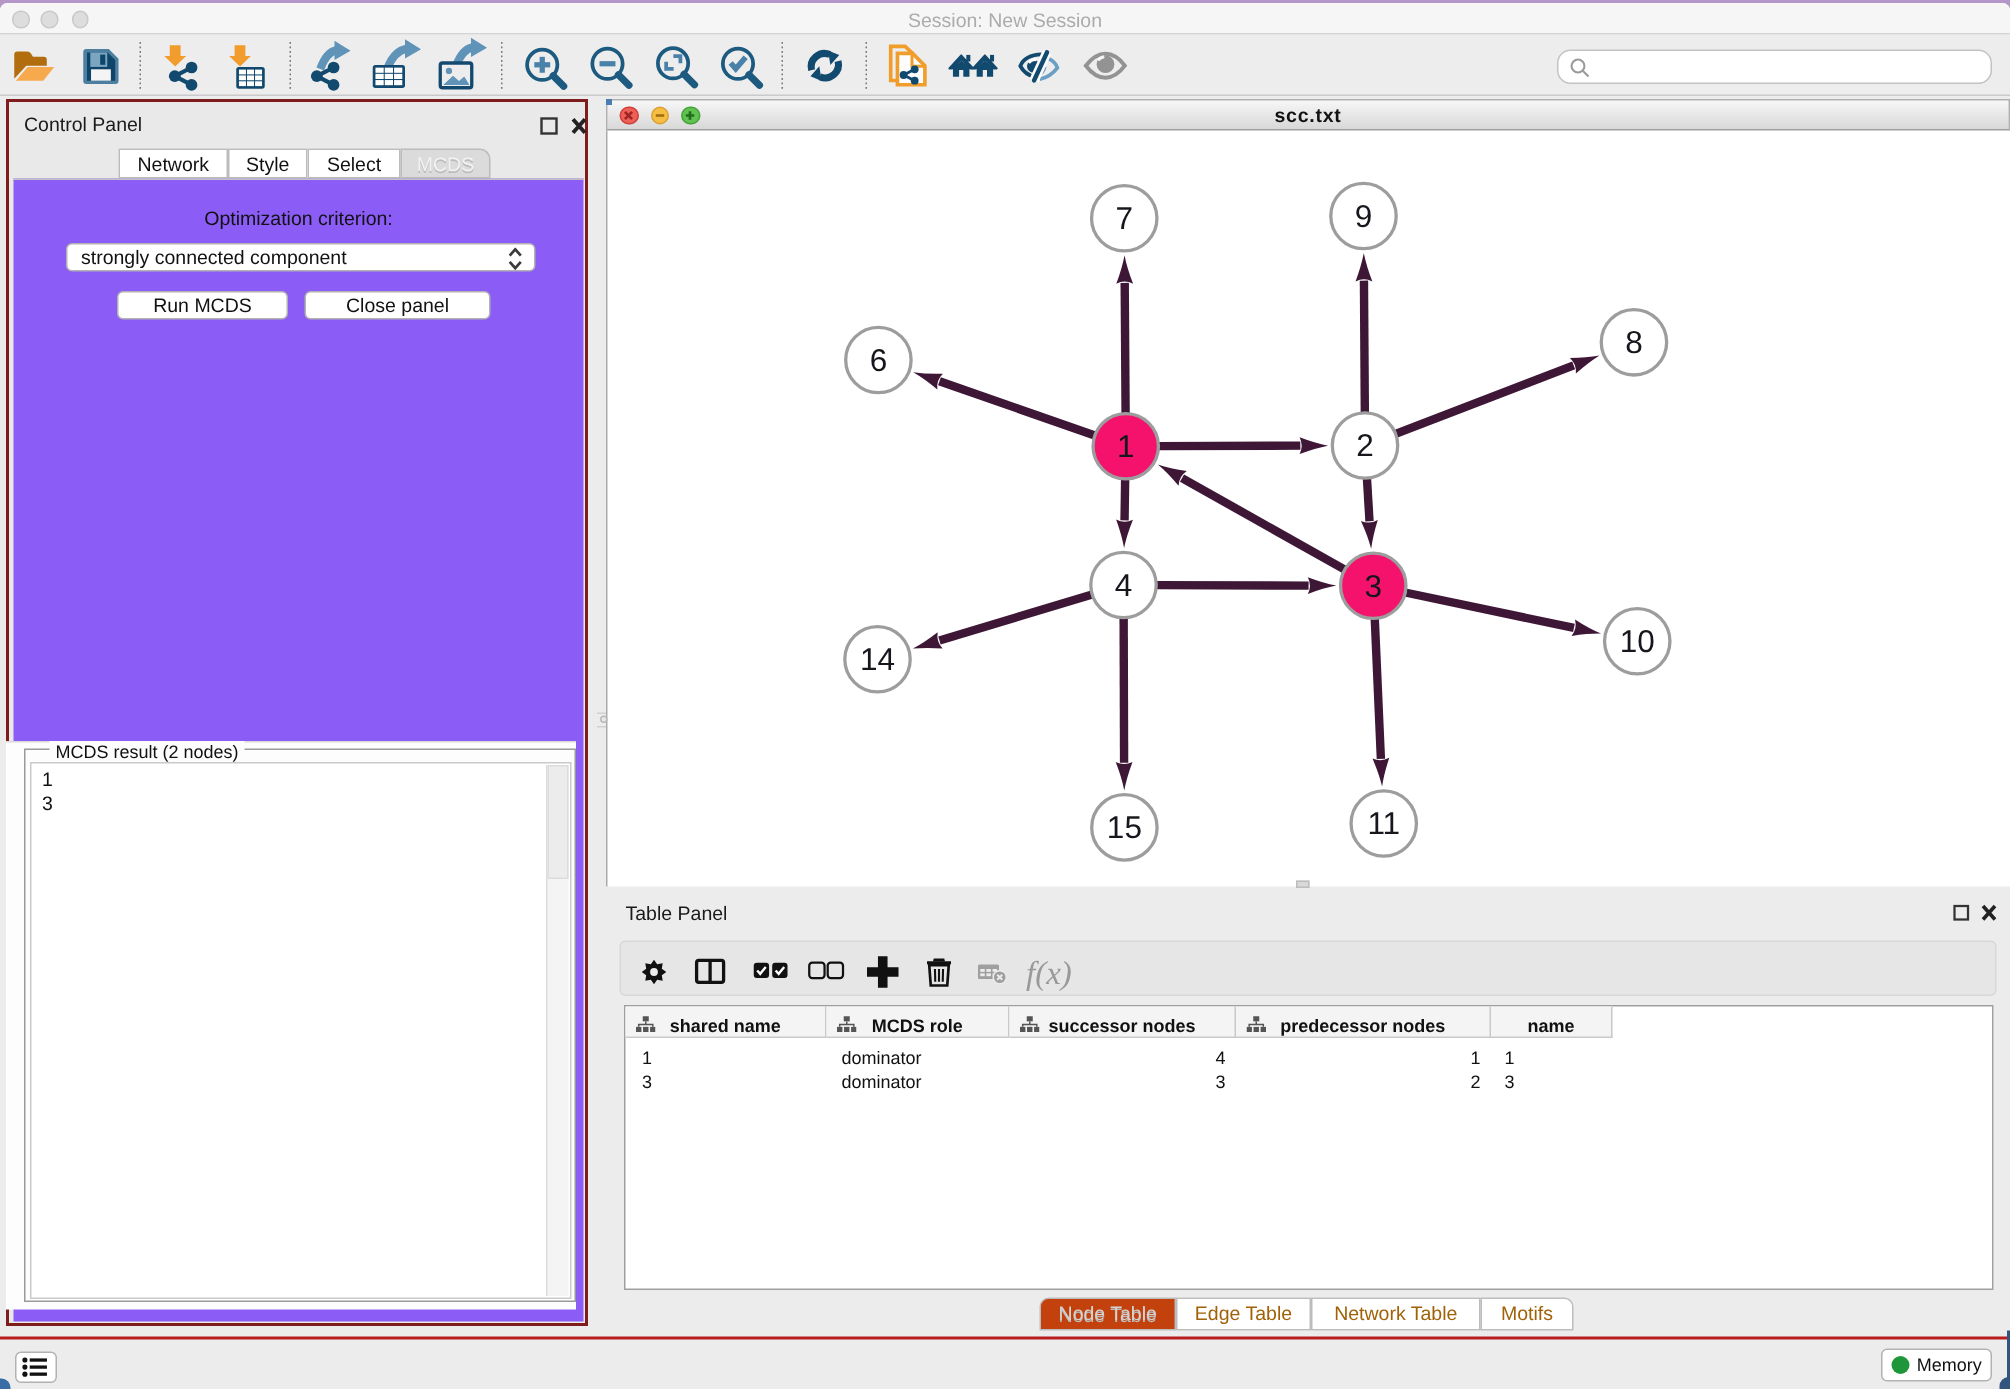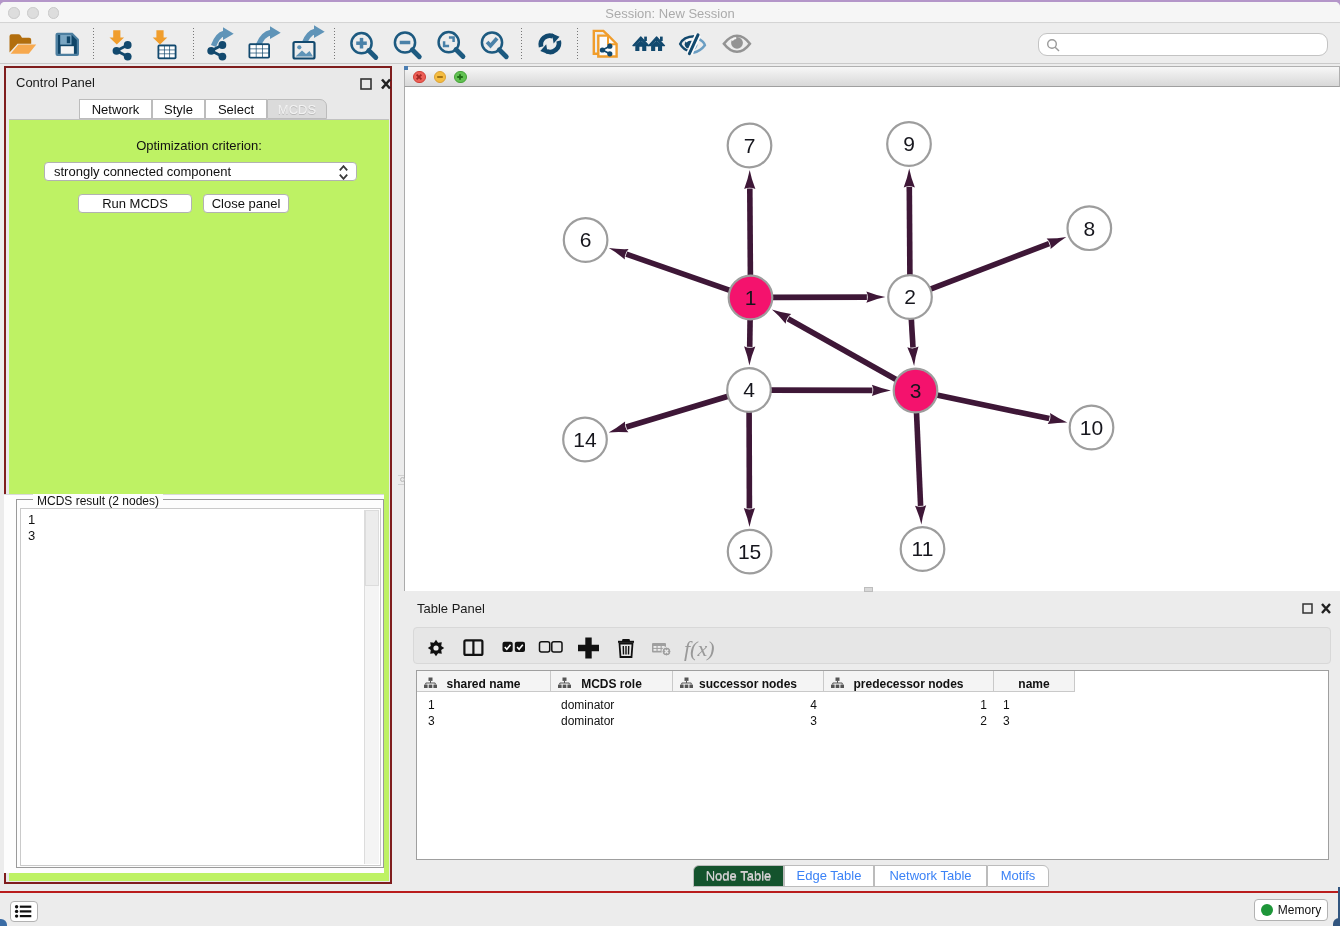--- a/index.html
+++ b/index.html
@@ -10,40 +10,40 @@
 #chrome { left:0; top:2px; width:1340px; height:924px; background:#ececec; border-radius:5px 5px 0 0; }
 #titlebar { position:absolute; left:0; top:0; width:1340px; height:21px; background:#f6f6f6; border-bottom:1px solid #d4d4d4; border-radius:5px 5px 0 0; }
 .tl { position:absolute; top:5px; width:11.5px; height:11.5px; border-radius:50%; background:#dddddd; border:1px solid #c9c9c9; }
 #title { position:absolute; top:4px; left:0; width:100%; text-align:center; font-size:13px; color:#ababab; }
 #toolbar { position:absolute; left:0; top:22px; width:1340px; height:40px; background:#ededed; border-bottom:1px solid #cacaca; }
 .sep { position:absolute; top:4px; height:32px; width:1px; background-image:linear-gradient(#777 1.2px, transparent 1.2px); background-size:1px 3px; }
 #search { position:absolute; left:1038px; top:9px; width:290px; height:23px; background:#ffffff; border:1px solid #c3c3c3; border-radius:9px; }
 #cpanel { position:absolute; left:4px; top:64px; width:388px; height:818px; background:#e9e9e9; border:2px solid #7f1d1d; }
 #cp-title { position:absolute; left:10px; top:7px; font-size:13px; color:#1a1a1a; }
 .tab { position:absolute; height:20px; background:#fff; border:1px solid #bcbcbc; color:#111; text-align:center; font-size:13px; line-height:19px; }
-#cp-inner { position:absolute; left:3px; top:51px; width:380px; height:762px; background:#bef264; border-top:1px solid #c2c2c2; }
+#cp-inner { position:absolute; left:3px; top:51px; width:380px; height:762px; background:#8b5cf6; border-top:1px solid #c2c2c2; }
 #optlabel { position:absolute; left:0; width:380px; text-align:center; top:18px; font-size:13px; color:#111; }
 #dd { position:absolute; left:35px; top:42px; width:313px; height:19px; background:#fff; border:1px solid #b2b2b2; border-radius:4px; font-size:13px; line-height:17px; padding-left:9px; color:#111; }
 .btn { position:absolute; background:#fff; border:1px solid #b2b2b2; border-radius:4px; font-size:13px; text-align:center; color:#111; }
 #mcdswhite { position:absolute; left:-5px; top:374px; width:380px; height:379px; background:#fdfdfd; border-top:1px solid #dadada; }
 #mcdsbox { position:absolute; left:7px; top:379px; width:368px; height:369px; border:1px solid #9a9a9a; }
 #mcdslegend { position:absolute; left:16px; top:-6px; background:#fdfdfd; padding:0 4px; font-size:12px; color:#111; }
 #mcdstext { position:absolute; left:3px; top:8px; width:361px; height:358px; background:#fff; border:1px solid #cacaca; font-size:13px; line-height:16px; padding:3px 0 0 7px; color:#111; }
 #mcdsscroll { position:absolute; right:1px; top:1px; width:15px; height:354px; background:#f4f4f4; border-left:1px solid #dcdcdc; }
 #netwin { position:absolute; left:404px; top:64px; width:936px; height:525px; background:#fff; }
 #nettitle { position:absolute; left:0; top:0; width:100%; height:21px; background:linear-gradient(#f7f7f7,#d8d8d8); border:1px solid #b0b0b0; border-bottom:1px solid #9f9f9f; }
 #netname { position:absolute; width:100%; text-align:center; top:2px; font-size:13px; color:#111; font-weight:bold; letter-spacing:0.5px; }
 .mac { position:absolute; top:3.5px; width:12.5px; height:12.5px; border-radius:50%; }
 #tpanel { position:absolute; left:404px; top:591px; width:936px; height:298px; background:#ececec; }
 #tp-title { position:absolute; left:13px; top:8px; font-size:13px; color:#1a1a1a; }
 #tptools { position:absolute; left:9px; top:34px; width:918px; height:37px; background:#e6e6e6; border:1px solid #d8d8d8; border-radius:4px; }
 #ttable { position:absolute; left:12px; top:77px; width:913px; height:190px; background:#fff; border:1px solid #9f9f9f; }
 .hcell { position:absolute; top:0; height:21px; background:#f4f4f4; border-right:1px solid #c9c9c9; border-bottom:1px solid #c9c9c9; font-size:12px; text-align:center; line-height:26px; color:#111;font-weight:bold; }
 .tcell { position:absolute; font-size:12px; color:#111; height:16px; line-height:16px; }
-.btab { position:absolute; height:22px; border:1px solid #bcbcbc; background:#fff; font-size:13px; line-height:20px; text-align:center; color:#3b82f6; }
+.btab { position:absolute; height:22px; border:1px solid #bcbcbc; background:#fff; font-size:13px; line-height:20px; text-align:center; color:#a16207; }
 #statusbar { position:absolute; left:0; top:889px; width:1340px; height:35px; background:#ececec; border-top:2px solid #b91c1c; }
 </style>
 </head>
 <body>
 <div id="app">
   <div class="abs" id="purple"></div>
   <div class="abs" id="chrome">
   <div id="titlebar">
     <div class="tl" style="left:8px"></div>
     <div class="tl" style="left:27.4px"></div>
@@ -167,21 +167,21 @@
     <div class="tab" style="left:261px; width:60px; top:31px; background:#dbdbdb; color:#f2f2f2; border-radius:0 7px 0 0; text-shadow:0 1px 0 #bbb;">MCDS</div>
     <div id="cp-inner">
       <div id="optlabel">Optimization criterion:</div>
       <div id="dd">strongly connected component
         <svg width="11" height="15" style="position:absolute;right:7px;top:2px" viewBox="0 0 11 15">
               <path d="M1.8 5.4 L5.5 1.2 L9.2 5.4" stroke="#3a3a3a" stroke-width="1.8" fill="none"></path>
               <path d="M1.8 9.6 L5.5 13.8 L9.2 9.6" stroke="#3a3a3a" stroke-width="1.8" fill="none"></path>
             </svg>
       </div>
       <div class="btn" style="left:69px; top:74px; width:114px; height:19px; line-height:18px;">Run MCDS</div>
-      <div class="btn" style="left:194px; top:74px; width:86px; height:19px; line-height:18px;text-align:center;">Close panel</div>
+      <div class="btn" style="left:194px; top:74px; width:124px; height:19px; line-height:18px;text-align:center;">Close panel</div>
       <div id="mcdswhite"></div>
       <div id="mcdsbox">
         <div id="mcdslegend">MCDS result (2 nodes)</div>
         <div id="mcdstext">1<br>3<div id="mcdsscroll">
                 <div style="position:absolute;left:0;top:0;width:14px;height:76px;background:#ececec;border:1px solid #dcdcdc"></div>
               </div></div>
       </div>
     </div>
   </div>
   <div id="netwin">
@@ -195,20 +195,21 @@
       <div class="mac" style="left:28.7px; background:#f5bd41; border:1px solid #dba136;">
             <svg width="10" height="10" viewBox="0 0 10 10" style="position:absolute;left:0.2px;top:0.2px">
               <path d="M2.2 5 L7.8 5" stroke="#9e6d12" stroke-width="1.8"></path>
             </svg>
           </div>
       <div class="mac" style="left:49.2px; background:#61c152; border:1px solid #45a238;">
             <svg width="10" height="10" viewBox="0 0 10 10" style="position:absolute;left:0.2px;top:0.2px">
               <path d="M2.2 5 L7.8 5 M5 2.2 L5 7.8" stroke="#206e17" stroke-width="1.8"></path>
             </svg>
           </div>
+      <div id="netname">scc.txt</div>
     </div>
     <div style="position:absolute;left:0;top:21px;width:1px;height:504px;background:#ababab"></div>
     <svg id="graph" width="936" height="504" style="position:absolute;left:0;top:21px" viewBox="404 87 936 504">
 <line x1="750.4" y1="275.7" x2="749.8" y2="188.6" stroke="#3e1737" stroke-width="5.6"></line>
 <path d="M749.7 170.1 Q751.3 178.6 755.4 189.1 Q749.8 186.3 744.2 189.1 Q748.1 178.6 749.7 170.1 Z" fill="#3e1737"></path>
 <line x1="729.9" y1="290.3" x2="626.3" y2="254.2" stroke="#3e1737" stroke-width="5.6"></line>
 <path d="M608.8 248.1 Q617.4 249.4 628.6 249.1 Q624.1 253.4 624.9 259.6 Q616.3 252.4 608.8 248.1 Z" fill="#3e1737"></path>
 <line x1="772.3" y1="297.4" x2="866.9" y2="297.1" stroke="#3e1737" stroke-width="5.6"></line>
 <path d="M885.4 297.1 Q876.9 298.7 866.4 302.7 Q869.2 297.1 866.4 291.5 Q876.9 295.5 885.4 297.1 Z" fill="#3e1737"></path>
 <line x1="750.1" y1="319.3" x2="749.7" y2="346.9" stroke="#3e1737" stroke-width="5.6"></line>
@@ -331,21 +332,21 @@
       <div class="tcell" style="left:144px; top:26px">dominator</div>
       <div class="tcell" style="left:360px; top:26px; width:40px; text-align:right">4</div>
       <div class="tcell" style="left:530px; top:26px; width:40px; text-align:right">1</div>
       <div class="tcell" style="left:586px; top:26px">1</div>
       <div class="tcell" style="left:11px; top:42px">3</div>
       <div class="tcell" style="left:144px; top:42px">dominator</div>
       <div class="tcell" style="left:360px; top:42px; width:40px; text-align:right">3</div>
       <div class="tcell" style="left:530px; top:42px; width:40px; text-align:right">2</div>
       <div class="tcell" style="left:586px; top:42px">3</div>
     </div>
-    <div class="btab" style="left:289px; top:272px; width:91px; background:#14532d; color:#d2d2d2; border-radius:6px 0 0 0; text-shadow:0 1px 0 #bbb;text-align:center;">Node Table</div>
+    <div class="btab" style="left:289px; top:272px; width:91px; background:#c2410c; color:#d2d2d2; border-radius:6px 0 0 0; text-shadow:0 1px 0 #bbb;text-align:center;">Node Table</div>
     <div class="btab" style="left:380px; top:272px; width:90px">Edge Table</div>
     <div class="btab" style="left:470px; top:272px; width:113px">Network Table</div>
     <div class="btab" style="left:583px; top:272px; width:62px; border-radius:0 6px 0 0">Motifs</div>
   </div>
   <div id="statusbar">
     <div class="btn" style="left:10px; top:8px; width:28px; height:21px;">
           <svg width="20" height="15" style="position:absolute;left:3px;top:2px" viewBox="0 0 20 15">
             <circle cx="2.6" cy="2.7" r="1.7" fill="#111"></circle>
             <circle cx="2.6" cy="7.4" r="1.7" fill="#111"></circle>
             <circle cx="2.6" cy="12.1" r="1.7" fill="#111"></circle>

